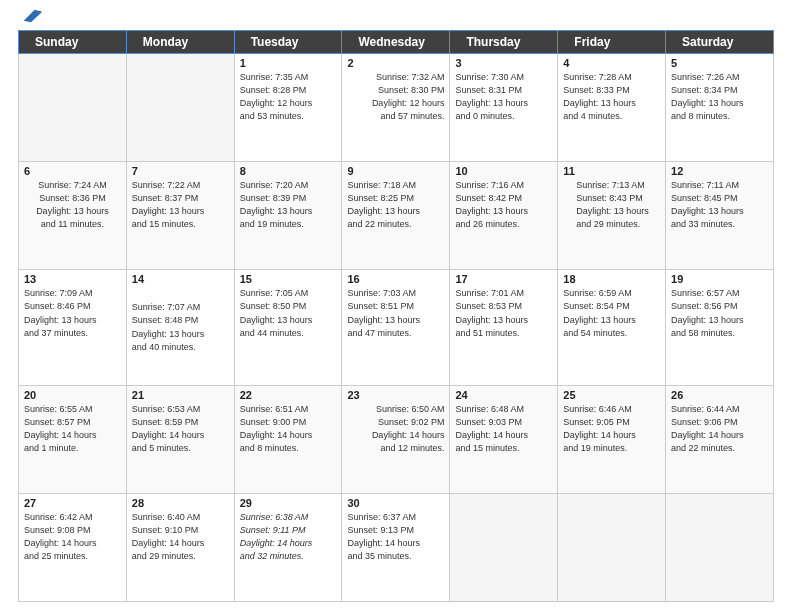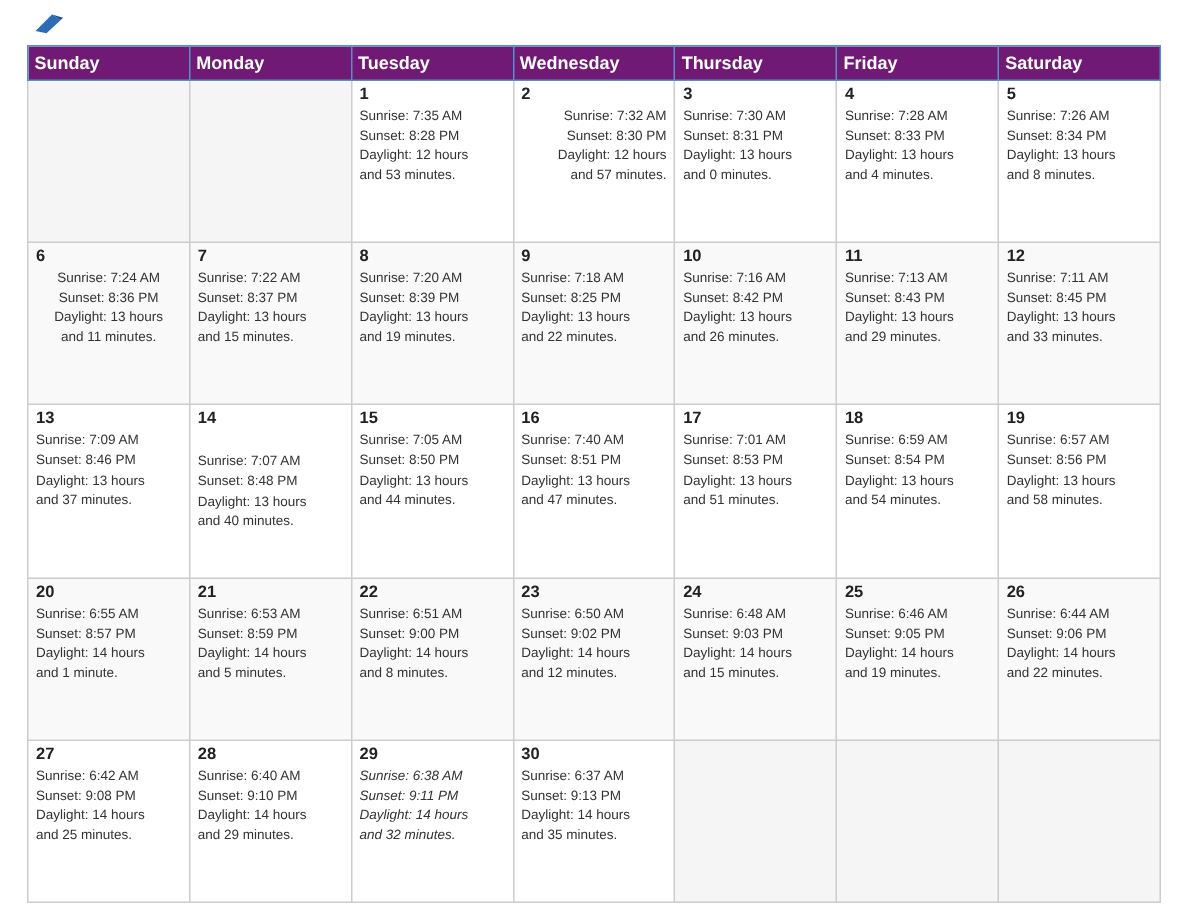--- a/index.html
+++ b/index.html
@@ -53,25 +53,25 @@
     .title-location {
       font-size: 15px;
       color: #444;
     }
     .calendar {
       width: 100%;
       border-collapse: collapse;
       flex: 1;
     }
     .calendar th {
-      background: #701a75;
+      background: #404040;
       color: #fff;
       font-size: 12px;
       font-weight: bold;
-      padding: 4px 4px;
+      padding: 4px 16px;
       text-align: left;
       border: 1px solid #5590cc;
     }
     .calendar td {
       border: 1px solid #ccc;
       vertical-align: top;
       padding: 3px 5px;
       font-size: 9.5px;
       color: #333;
       width: 108px;
@@ -204,21 +204,21 @@
           </td>
           <td>
             <div class="day-num">10</div>
             <div class="day-info" style="white-space: pre-line;">Sunrise: 7:16 AM
 Sunset: 8:42 PM
 Daylight: 13 hours
 and 26 minutes.</div>
           </td>
           <td>
             <div class="day-num">11</div>
-            <div class="day-info" style="white-space: pre-line;">Sunrise: 7:13 AM
+            <div class="day-info" style="white-space: pre-line; margin-left: 13px;">Sunrise: 7:13 AM
 Sunset: 8:43 PM
 Daylight: 13 hours
 and 29 minutes.</div>
           </td>
           <td>
             <div class="day-num">12</div>
             <div class="day-info" style="white-space: pre-line;">Sunrise: 7:11 AM
 Sunset: 8:45 PM
 Daylight: 13 hours
 and 33 minutes.</div>
@@ -241,21 +241,21 @@
           </td>
           <td>
             <div class="day-num">15</div>
             <div class="day-info" style="white-space: pre-line;">Sunrise: 7:05 AM
 Sunset: 8:50 PM
 Daylight: 13 hours
 and 44 minutes.</div>
           </td>
           <td>
             <div class="day-num">16</div>
-            <div class="day-info" style="white-space: pre-line;">Sunrise: 7:40 AM
+            <div class="day-info" style="white-space: pre-line;">Sunrise: 7:03 AM
 Sunset: 8:51 PM
 Daylight: 13 hours
 and 47 minutes.</div>
           </td>
           <td>
             <div class="day-num">17</div>
             <div class="day-info" style="white-space: pre-line;">Sunrise: 7:01 AM
 Sunset: 8:53 PM
 Daylight: 13 hours
 and 51 minutes.</div>
@@ -292,21 +292,21 @@
           </td>
           <td>
             <div class="day-num">22</div>
             <div class="day-info" style="white-space: pre-line;">Sunrise: 6:51 AM
 Sunset: 9:00 PM
 Daylight: 14 hours
 and 8 minutes.</div>
           </td>
           <td>
             <div class="day-num">23</div>
-            <div class="day-info" style="white-space: pre-line;">Sunrise: 6:50 AM
+            <div class="day-info" style="white-space: pre-line; text-align: right;">Sunrise: 6:50 AM
 Sunset: 9:02 PM
 Daylight: 14 hours
 and 12 minutes.</div>
           </td>
           <td>
             <div class="day-num">24</div>
             <div class="day-info" style="white-space: pre-line;">Sunrise: 6:48 AM
 Sunset: 9:03 PM
 Daylight: 14 hours
 and 15 minutes.</div>

